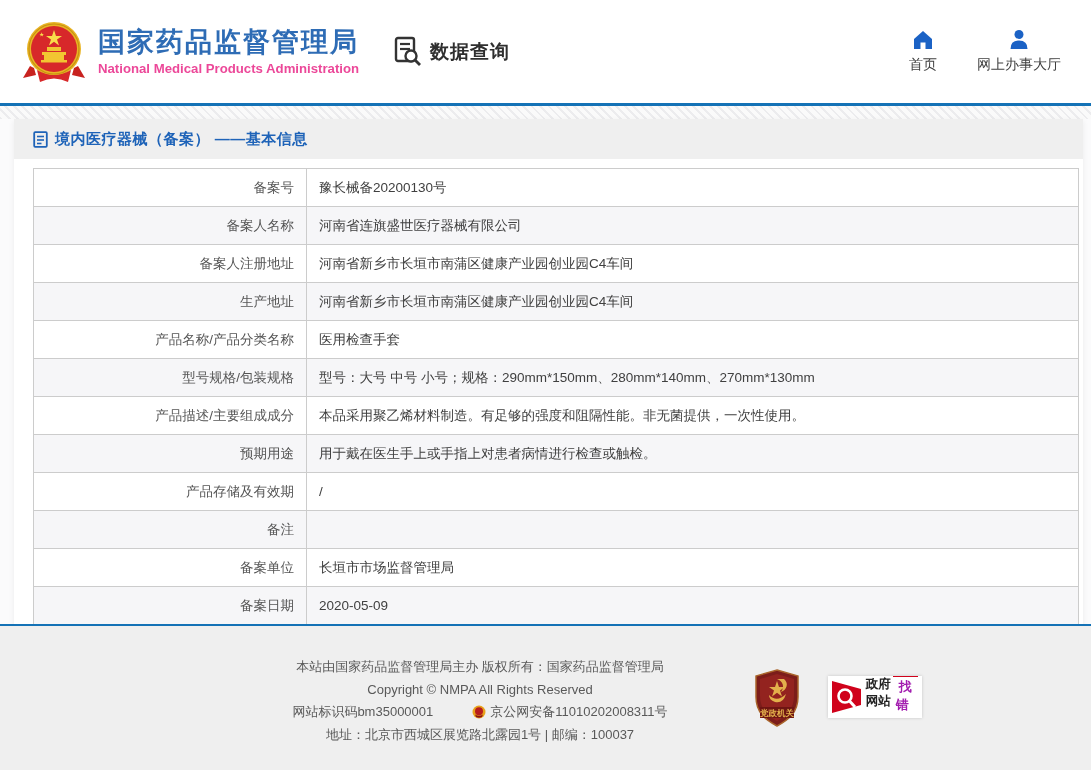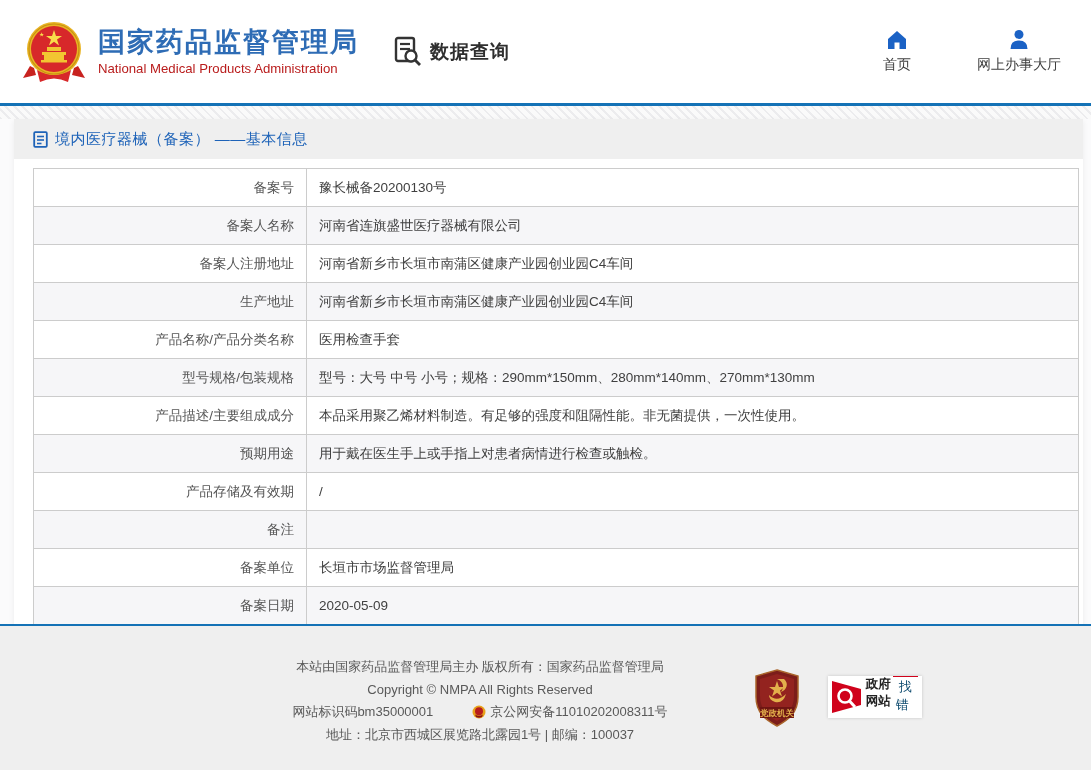--- a/index.html
+++ b/index.html
@@ -13,41 +13,41 @@
   
   .site-header {
     height:103px; background:#fff; display:flex; align-items:center;
     padding:0 24px 0 20px;
     justify-content:center;
   }
   .logo-wrap { display:flex; align-items:center; }
   .emblem { width:68px; height:68px; flex:0 0 auto; }
   .org-names { margin-left:10px; }
   .org-cn { color:#2e6cb5; font-size:27px; font-weight:bold; letter-spacing:2px; line-height:30px; }
-  .org-en { color:#b91c1c; font-size:13.2px; margin-top:4px; }
+  .org-en { color:#ec4899; font-size:13.2px; margin-top:4px;font-weight:bold; }
   .data-query { display:flex; align-items:center; margin-left:32px; cursor:pointer; }
   .data-query span { font-size:19px; font-weight:bold; color:#2f2f2f; margin-left:6px; letter-spacing:1px; }
-  .header-nav { margin-left:auto; display:flex; gap:66px; padding-right:6px;font-family:Liberation Serif, serif; }
+  .header-nav { margin-left:auto; display:flex; gap:40px; padding-right:6px;font-family:Liberation Serif, serif; }
   .nav-item { display:flex; flex-direction:column; align-items:center; cursor:pointer; }
   .nav-item .nav-label { font-size:14px; color:#404040; margin-top:6px; white-space:nowrap; }
 
   
   .blue-rule { height:3px; background:#1472b6; }
   .stripe-band {
     height:13px;
     background:repeating-linear-gradient(45deg,#ececee 0 2px,#fafafa 2px 6px);
   }
 
   
   .content-area { padding:0 8px 0 14px; }
   .content-box { background:#fff; box-shadow:0 2px 6px rgba(0,0,0,.07); }
   .content-title-bar {
     height:40px; background:#efefef; display:flex; align-items:center; padding-left:19px;
   }
-  .content-title { color:#1e63b8; font-size:15px; font-weight:400; margin-left:7px; letter-spacing:0.5px; }
+  .content-title { color:#1e63b8; font-size:15px; font-weight:700; margin-left:7px; letter-spacing:0.5px; }
   .info-table {
     border-collapse:collapse; margin:9px 4px 14px 19px;
     width:calc(100% - 23px); table-layout:fixed;
   }
   .info-table td { border:1px solid #ccc; height:38px; font-size:13.5px; padding:2px 12px; }
   .info-table tr:nth-child(even) td { background:#f6f6f8; }
   .label-cell { width:273px; text-align:right; color:#555; }
   .value-cell { color:#404040; }
   .value-cell a { color:#4a9ae8; text-decoration:none; }
   .balloon { display:inline-block; vertical-align:-2px; margin-right:2px; }
@@ -65,21 +65,21 @@
   .footer-line3 .sp { margin-right:31px; }
   .beian-item { display:inline-flex; align-items:center; gap:4px; color:#595959; text-decoration:none; }
   .shield-badge { position:absolute; left:753px; top:43px; cursor:pointer; }
   .gov-badge {
     position:absolute; left:828px; top:50px; width:94px; height:42px;
     background:#fff; display:flex; align-items:stretch; box-shadow:0 0 3px rgba(0,0,0,.18);
     cursor:pointer;
   }
   .gov-badge-text { flex:1; display:flex; flex-direction:row; justify-content:center; padding-right:4px; }
   .gb-top { font-size:12.5px; font-weight:bold; color:#222; text-align:center; padding-bottom:2px; }
-  .gb-bottom { font-size:13px; font-weight:normal; color:#0c4a6e; text-align:center; letter-spacing:6px;
+  .gb-bottom { font-size:13px; font-weight:bold; color:#a21caf; text-align:center; letter-spacing:6px;
                border-top:1.5px solid #d0021b; padding-top:1px; text-indent:6px; }
 </style>
 </head>
 <body>
 
 <div class="page">
 
   <header class="site-header">
     <div class="logo-wrap">
       <svg class="emblem" viewBox="0 0 68 68">

